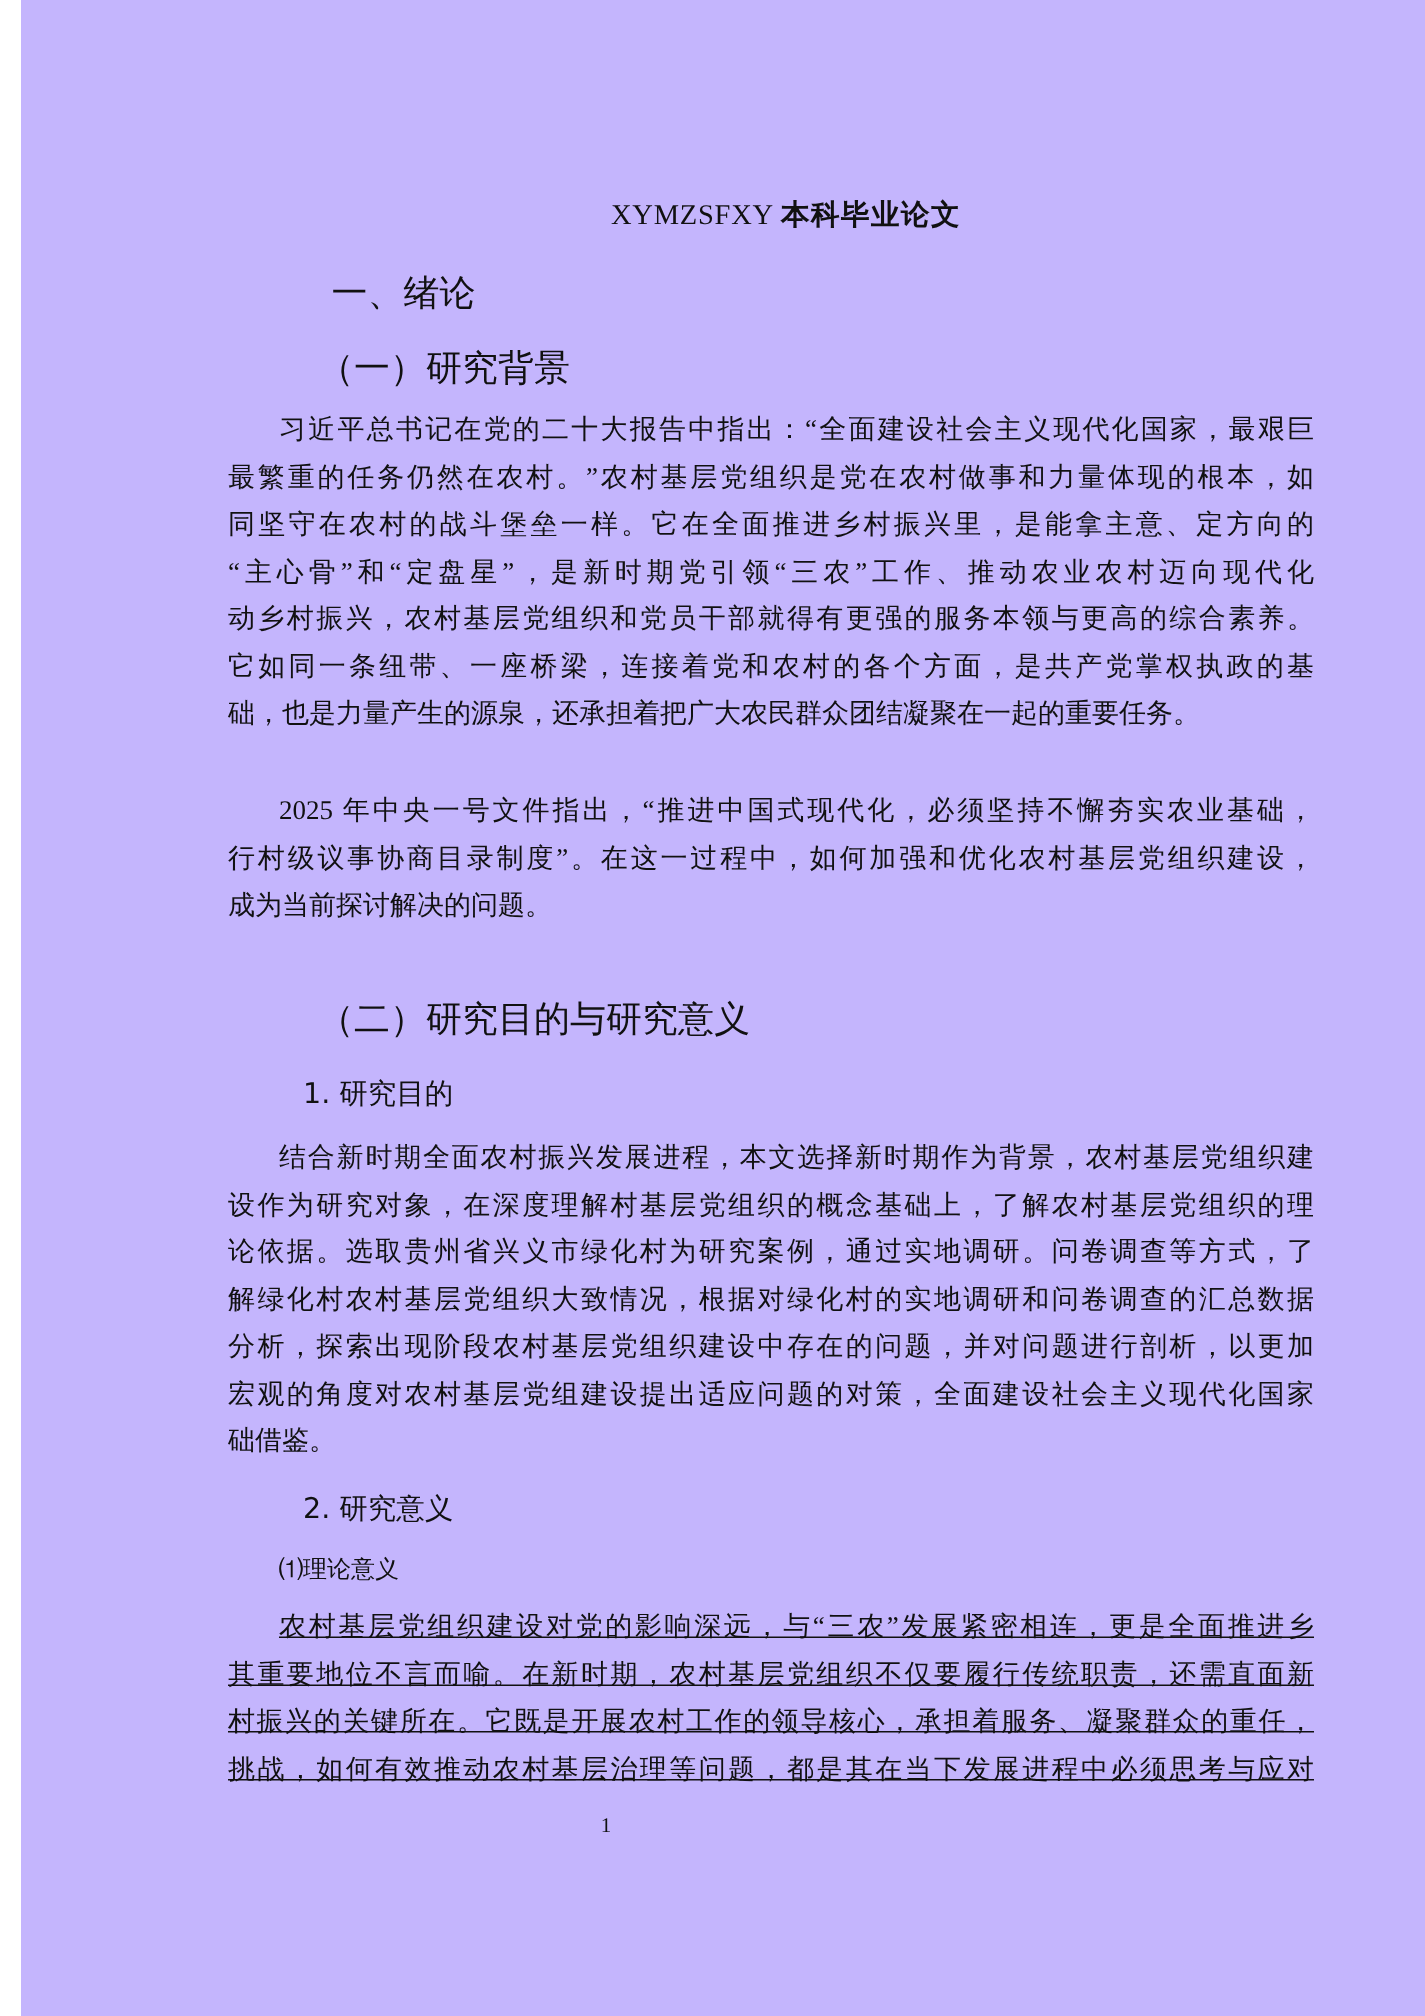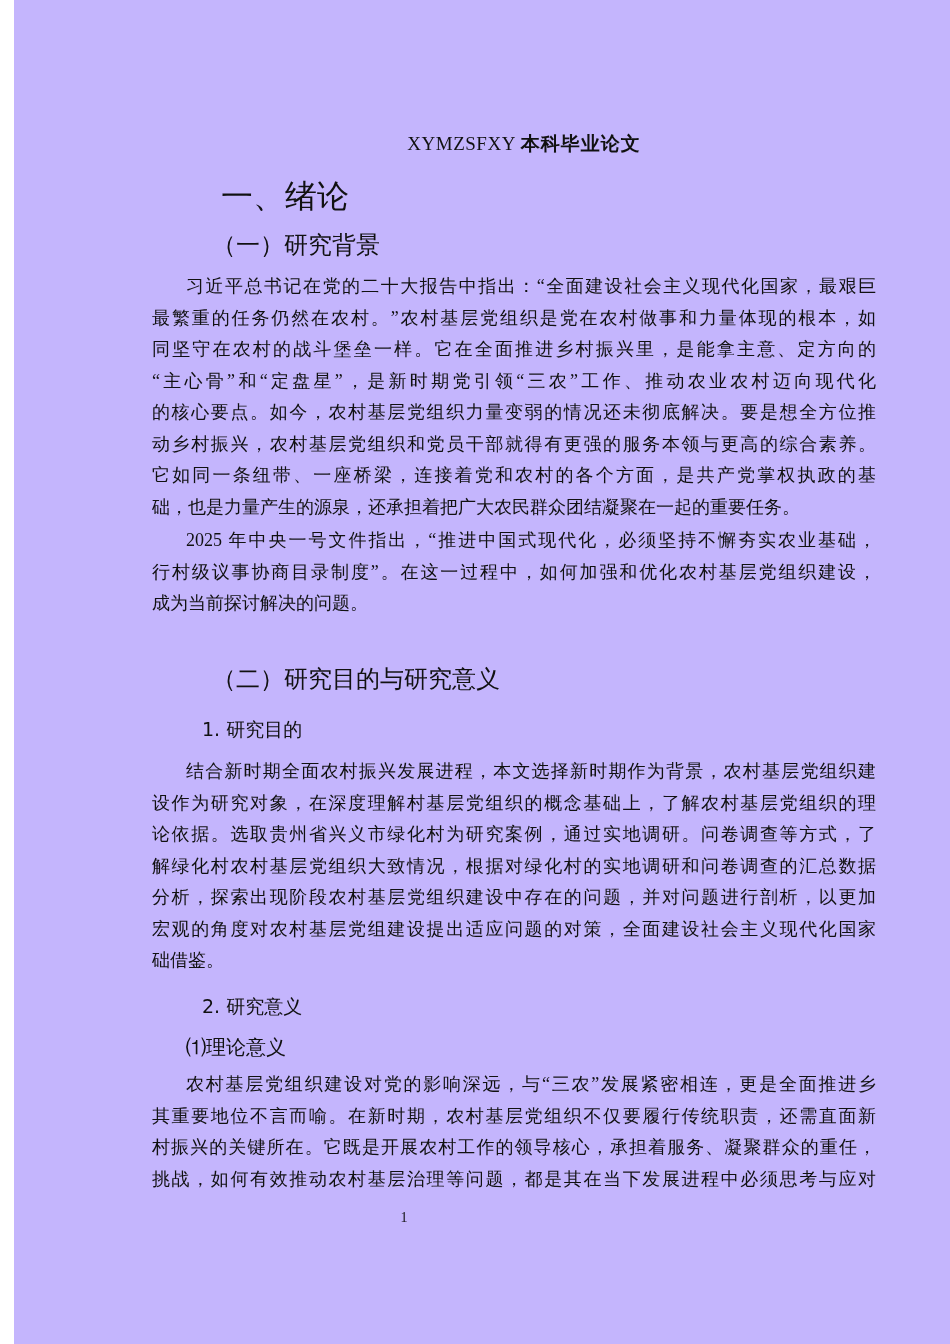--- a/index.html
+++ b/index.html
@@ -4,24 +4,24 @@
   <style>
     html, body { margin: 0; padding: 0; background: #ffffff; }
     body { width: 950px; height: 1344px; position: relative; overflow: hidden; color: #111; }
     .page { position: absolute; left: 14px; top: 0; width: 950px; height: 1344px; background: #c4b5fd; }
     .header {
       position: absolute; top: 130px; left: 0; width: 1020px; text-align: center;
       font-size: 19px; line-height: 26px; white-space: nowrap;
     }
     .header .latin { font-family: "Liberation Serif", serif; letter-spacing: 0.5px; }
     .header .cjk { font-family: "DejaVu Sans", sans-serif; font-weight: bold; letter-spacing: 1px; }
-    .h1 { position: absolute; left: 207px; top: 180px; font-family: Liberation Serif, serif; font-size: 32px; line-height: 32px; }
+    .h1 { position: absolute; left: 207px; top: 180px; font-family: Liberation Serif, serif; font-size: 24px; line-height: 32px; }
     .h2 { position: absolute; left: 198px; font-family: "DejaVu Sans", sans-serif; font-size: 24px; line-height: 30px; }
     .h3 { position: absolute; left: 188px; font-family: "DejaVu Sans", sans-serif; font-size: 19px; line-height: 28px; }
-    .h4 { position: absolute; left: 172px; font-family: Liberation Serif, serif; font-size: 20px; line-height: 24px; }
+    .h4 { position: absolute; left: 172px; font-family: Liberation Mono, monospace; font-size: 16px; line-height: 24px; }
     .para { position: absolute; left: 138px; width: 724px; font-family: "Liberation Serif", "DejaVu Serif", serif; font-size: 18px; }
     .line { display: block; height: 31.5px; line-height: 31.5px; white-space: nowrap; text-align: justify; text-align-last: justify; }
     .line.last { text-align-last: left; }
     .line.indent { padding-left: 34px; }
     .pagenum { position: absolute; top: 1210px; left: 0; width: 780px; text-align: center; font-family: "Liberation Serif", serif; font-size: 14px; }
   </style>
 </head>
 <body>
 
 <div class="page">
@@ -32,21 +32,20 @@
 
   <div class="h1">一、绪论</div>
 
   <div class="h2" style="top:230px;">（一）研究背景</div>
 
   <div class="para" style="top:271px;">
     <span class="line indent">习近平总书记在党的二十大报告中指出：“全面建设社会主义现代化国家，最艰巨</span>
     <span class="line">最繁重的任务仍然在农村。”农村基层党组织是党在农村做事和力量体现的根本，如</span>
     <span class="line">同坚守在农村的战斗堡垒一样。它在全面推进乡村振兴里，是能拿主意、定方向的</span>
     <span class="line">“主心骨”和“定盘星”，是新时期党引领“三农”工作、推动农业农村迈向现代化</span>
-    <span class="line">的核心要点。如今，农村基层党组织力量变弱的情况还未彻底解决。要是想全方位推</span>
     <span class="line">动乡村振兴，农村基层党组织和党员干部就得有更强的服务本领与更高的综合素养。</span>
     <span class="line">它如同一条纽带、一座桥梁，连接着党和农村的各个方面，是共产党掌权执政的基</span>
     <span class="line last">础，也是力量产生的源泉，还承担着把广大农民群众团结凝聚在一起的重要任务。</span>
   </div>
 
   <div class="para" style="top:525px;">
     <span class="line indent">2025 年中央一号文件指出，“推进中国式现代化，必须坚持不懈夯实农业基础，</span>
     <span class="line">行村级议事协商目录制度”。在这一过程中，如何加强和优化农村基层党组织建设，</span>
     <span class="line last">成为当前探讨解决的问题。</span>
   </div>
@@ -62,21 +61,21 @@
     <span class="line">解绿化村农村基层党组织大致情况，根据对绿化村的实地调研和问卷调查的汇总数据</span>
     <span class="line">分析，探索出现阶段农村基层党组织建设中存在的问题，并对问题进行剖析，以更加</span>
     <span class="line">宏观的角度对农村基层党组建设提出适应问题的对策，全面建设社会主义现代化国家</span>
     <span class="line last">础借鉴。</span>
   </div>
 
   <div class="h3" style="top:992px;">2. 研究意义</div>
 
   <div class="h4" style="top:1035px;">⑴理论意义</div>
 
-  <div class="para" style="top:1069px;">
+  <div class="para" style="top:1069px;text-decoration:underline;">
     <span class="line indent">农村基层党组织建设对党的影响深远，与“三农”发展紧密相连，更是全面推进乡</span>
     <span class="line">其重要地位不言而喻。在新时期，农村基层党组织不仅要履行传统职责，还需直面新</span>
     <span class="line">村振兴的关键所在。它既是开展农村工作的领导核心，承担着服务、凝聚群众的重任，</span>
     <span class="line">挑战，如何有效推动农村基层治理等问题，都是其在当下发展进程中必须思考与应对</span>
   </div>
 
   <div class="pagenum">1</div>
 </div>
 
 </body></html>

